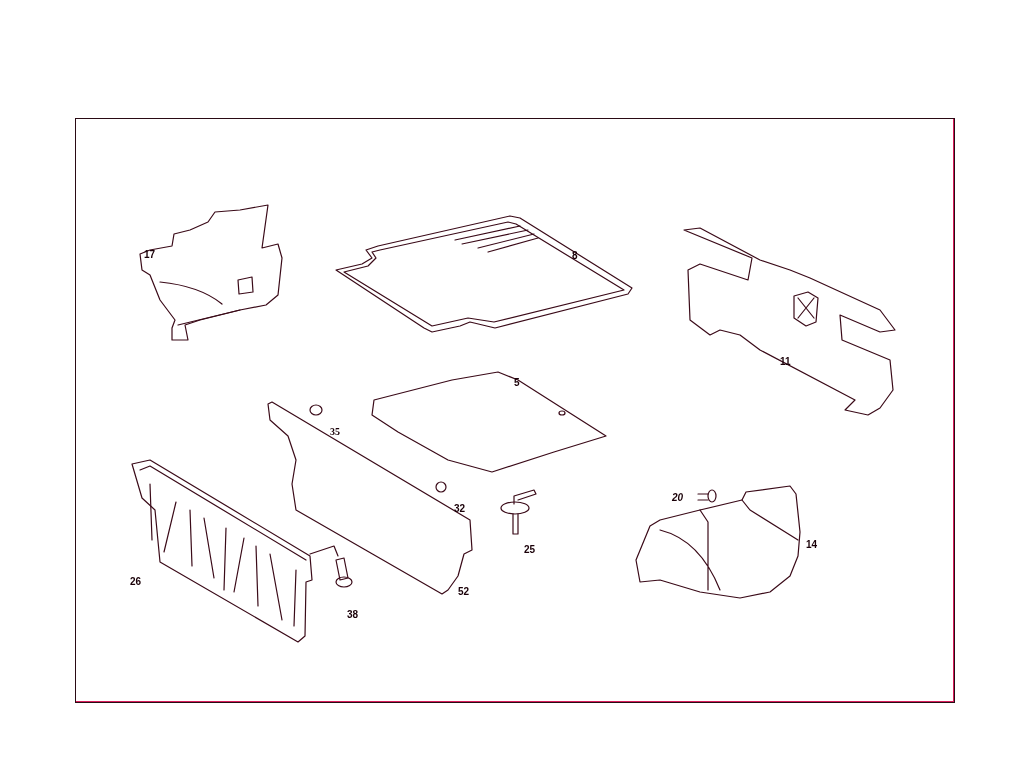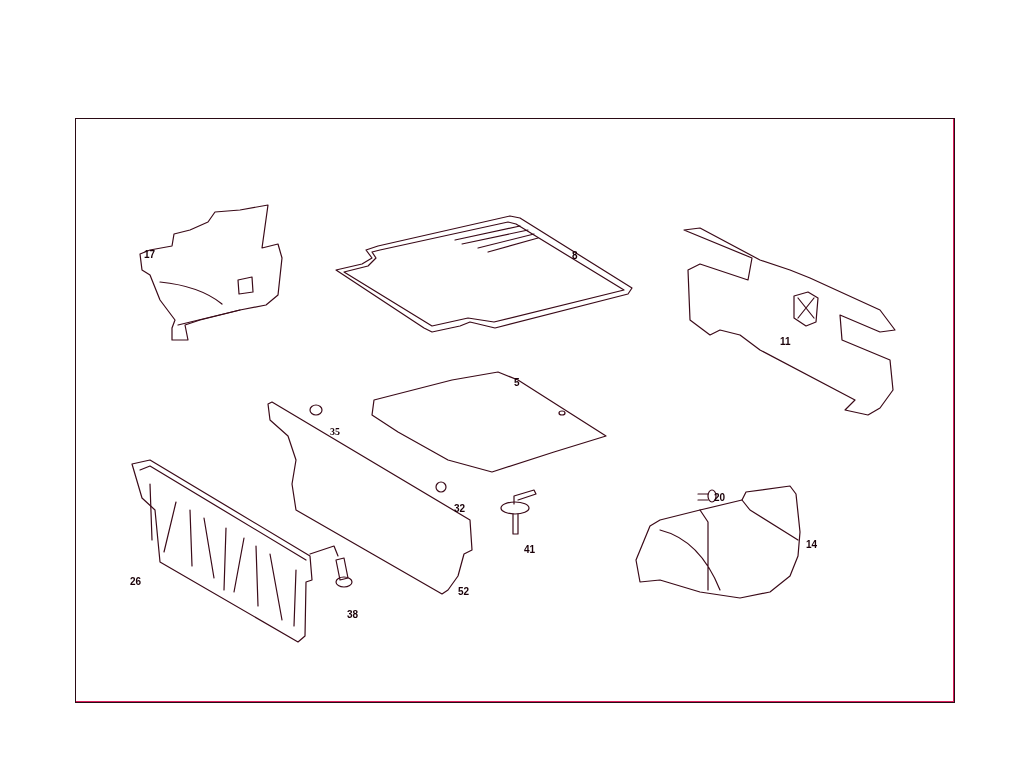--- a/index.html
+++ b/index.html
@@ -77,22 +77,22 @@
   </g>
 
   <g>
     <path class="part" d="M650,526 L660,520 L700,510 L742,500 L746,492 L790,486 L796,494 L800,532 L798,556 L790,576 L770,592 L740,598 L700,592 L660,580 L640,582 L636,560 Z"></path>
     <path class="part" d="M700,510 L708,522 L708,590 M742,500 L750,510 L798,540 M660,530 Q700,540 720,590"></path>
   </g>
 </svg>
 
 <div class="lbl" style="left:144px;top:233px;">17</div>
 <div class="lbl" style="left:572px;top:234px;">8</div>
-<div class="lbl" style="left:780px;top:320px;text-align:center;">11</div>
+<div class="lbl" style="left:780px;top:340px;text-align:center;">11</div>
 <div class="lbl" style="left:514px;top:361px;">5</div>
 <div class="lbl" style="left:330px;top:410px;font-family:Liberation Serif, serif;">35</div>
 <div class="lbl" style="left:454px;top:487px;">32</div>
 <div class="lbl" style="left:458px;top:570px;">52</div>
-<div class="lbl" style="left:524px;top:528px;">41</div>
+<div class="lbl" style="left:524px;top:528px;">25</div>
 <div class="lbl" style="left:130px;top:560px;">26</div>
 <div class="lbl" style="left:347px;top:593px;">38</div>
-<div class="lbl" style="left:714px;top:476px;">20</div>
+<div class="lbl" style="left:672px;top:476px;font-style:italic;">20</div>
 <div class="lbl" style="left:806px;top:523px;">14</div>
 
 </body></html>

